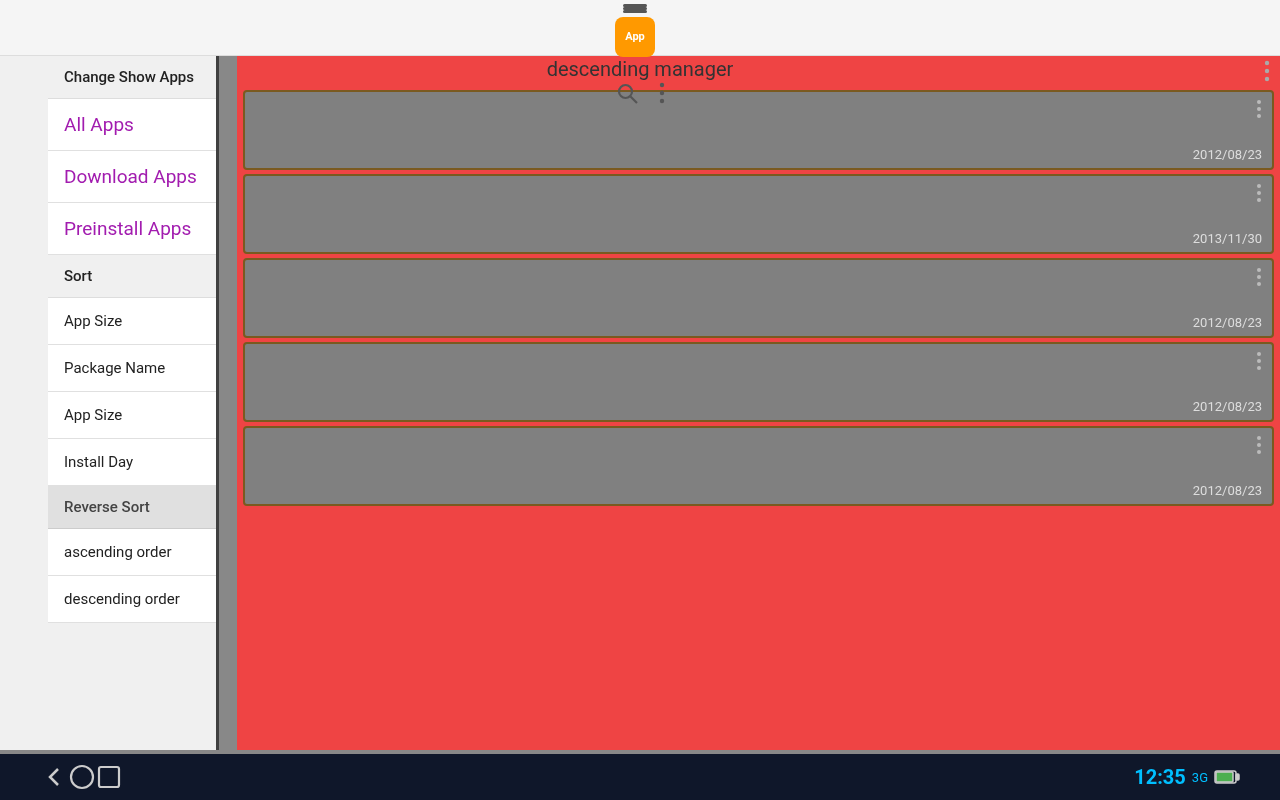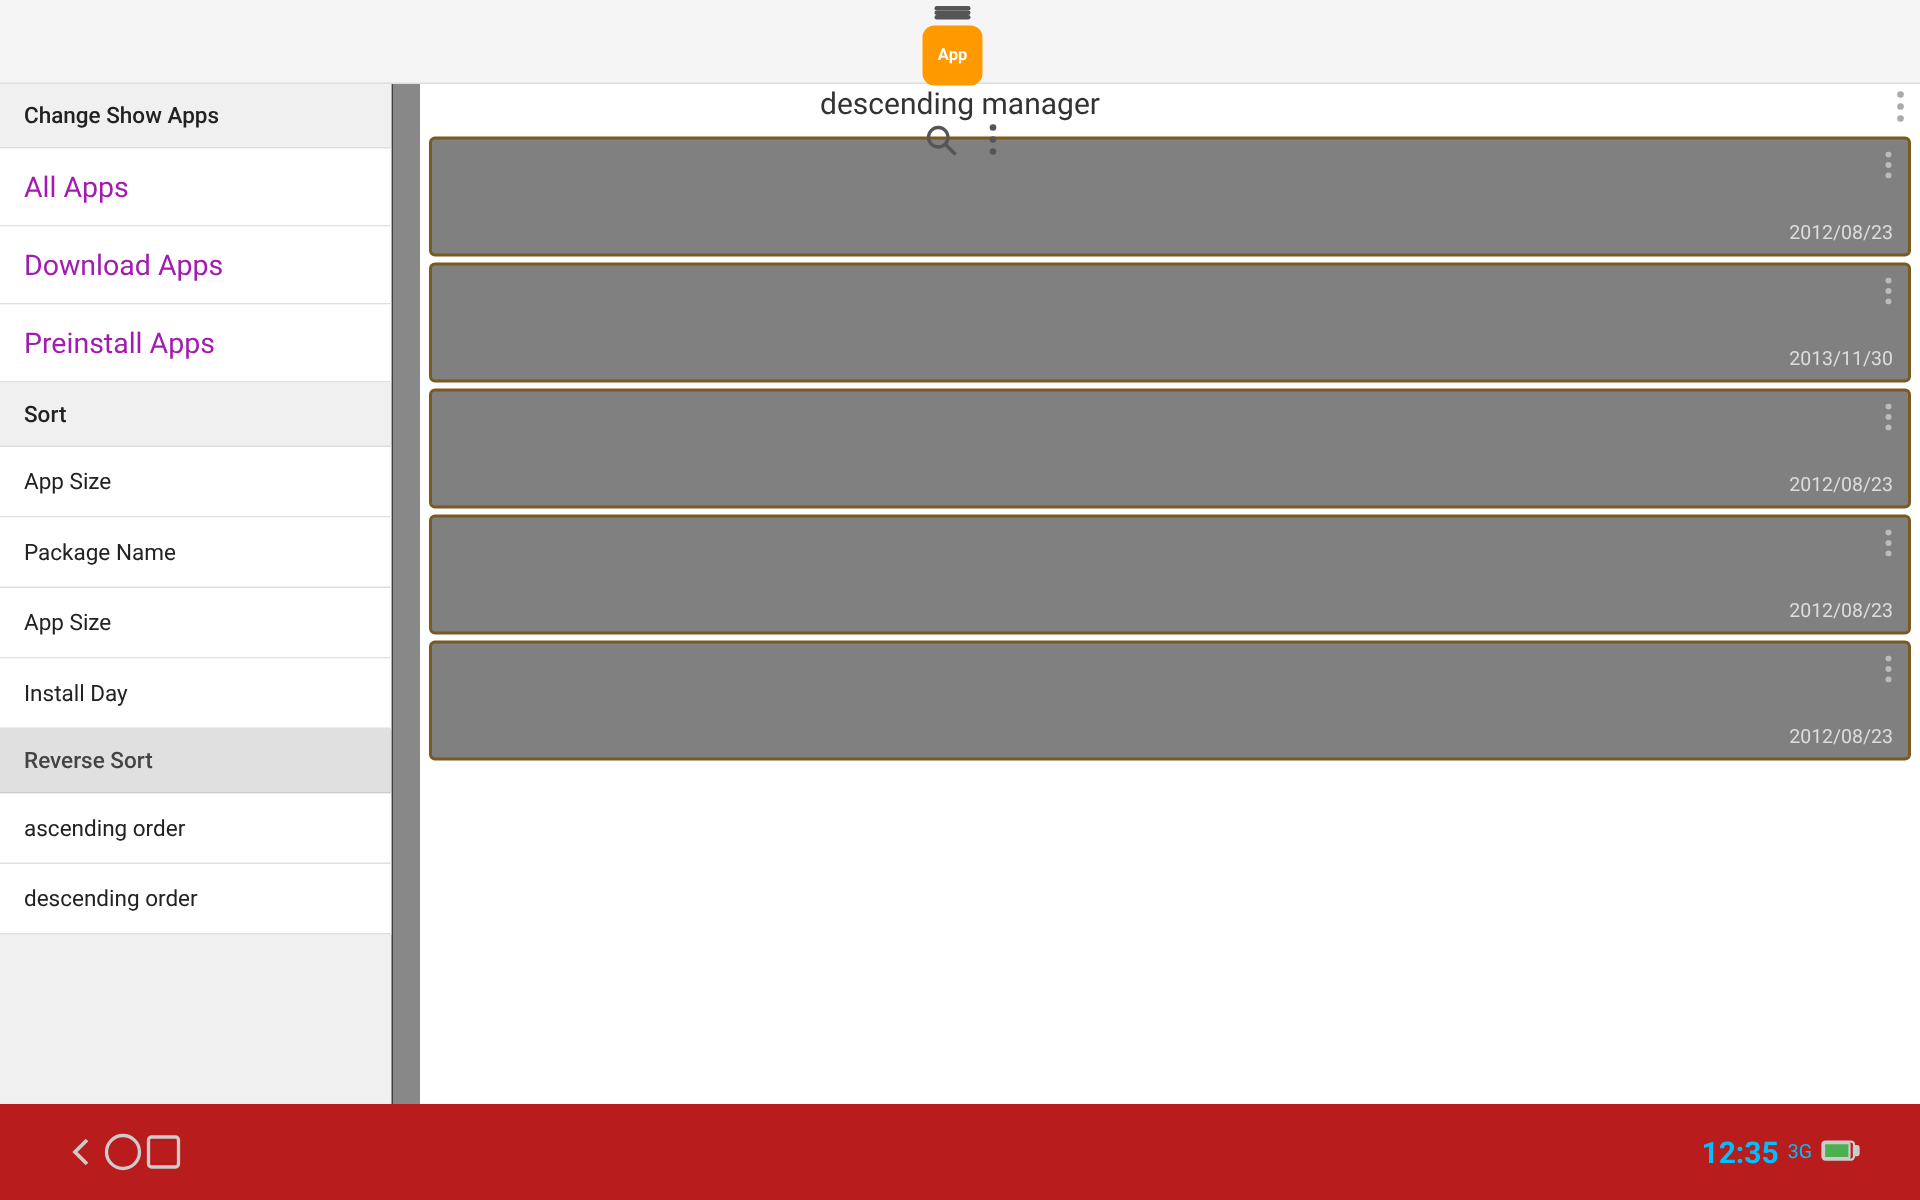--- a/index.html
+++ b/index.html
@@ -77,25 +77,26 @@
 
     
     #main-layout {
       display: flex;
       width: 100%;
       height: calc(800px - 56px - 50px);
     }
 
     
     #sidebar {
-      width: 262px;
+      width: 219px;
       background: #f0f0f0;
-      border-right: 1px solid #404040;
+      border-right: 3px solid #404040;
       overflow-y: auto;
       flex-shrink: 0;
+      padding-left: 48px;
     }
     .sidebar-section-header {
       padding: 12px 16px;
       font-size: 15px;
       font-weight: 500;
       color: #222;
       background: #f0f0f0;
       border-bottom: 1px solid #ddd;
     }
     .sidebar-item {
@@ -119,21 +120,21 @@
       font-size: 15px;
       color: #222;
       border-bottom: 1px solid #e0e0e0;
       background: #ffffff;
       cursor: pointer;
     }
 
     
     #content-area {
       flex: 1;
-      background: #ffffff;
+      background: #ef4444;
       overflow-y: auto;
       position: relative;
       margin-left: 18px;
     }
 
     .app-row {
       background: #808080;
       border: 2px solid #7a5a20;
       border-radius: 4px;
       margin: 4px 6px;
@@ -153,22 +154,22 @@
       top: 8px;
       right: 10px;
       color: #aaa;
       font-size: 18px;
       cursor: pointer;
     }
 
     
     #bottom-bar {
       width: 100%;
-      height: 64px;
-      background: #b91c1c;
+      height: 46px;
+      background: #0f172a;
       display: flex;
       align-items: center;
       justify-content: space-between;
       padding: 0 40px;
       position: absolute;
       bottom: 0;
       margin-top: 33px;
     }
     .nav-btn {
       color: #ccc;

